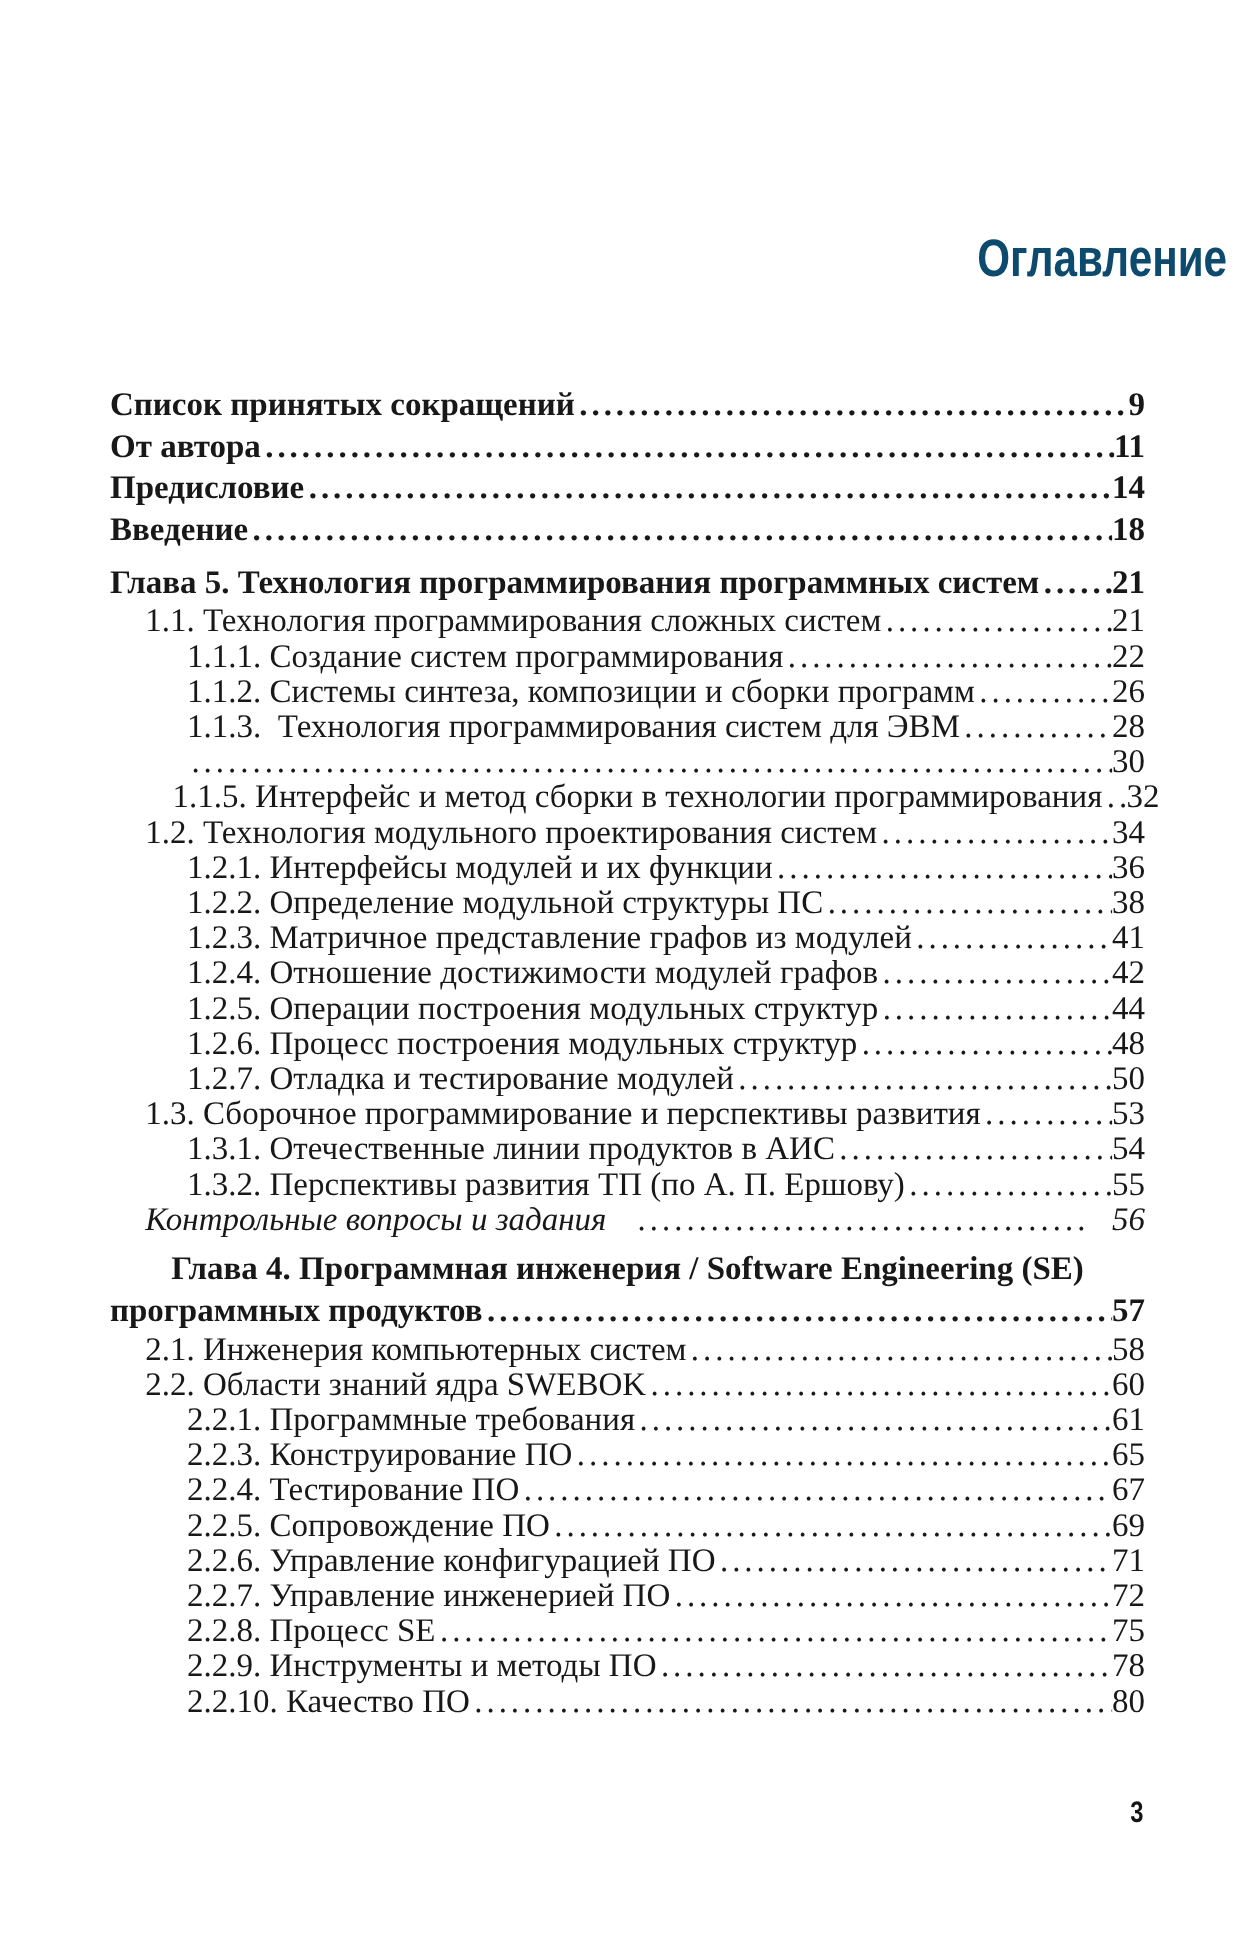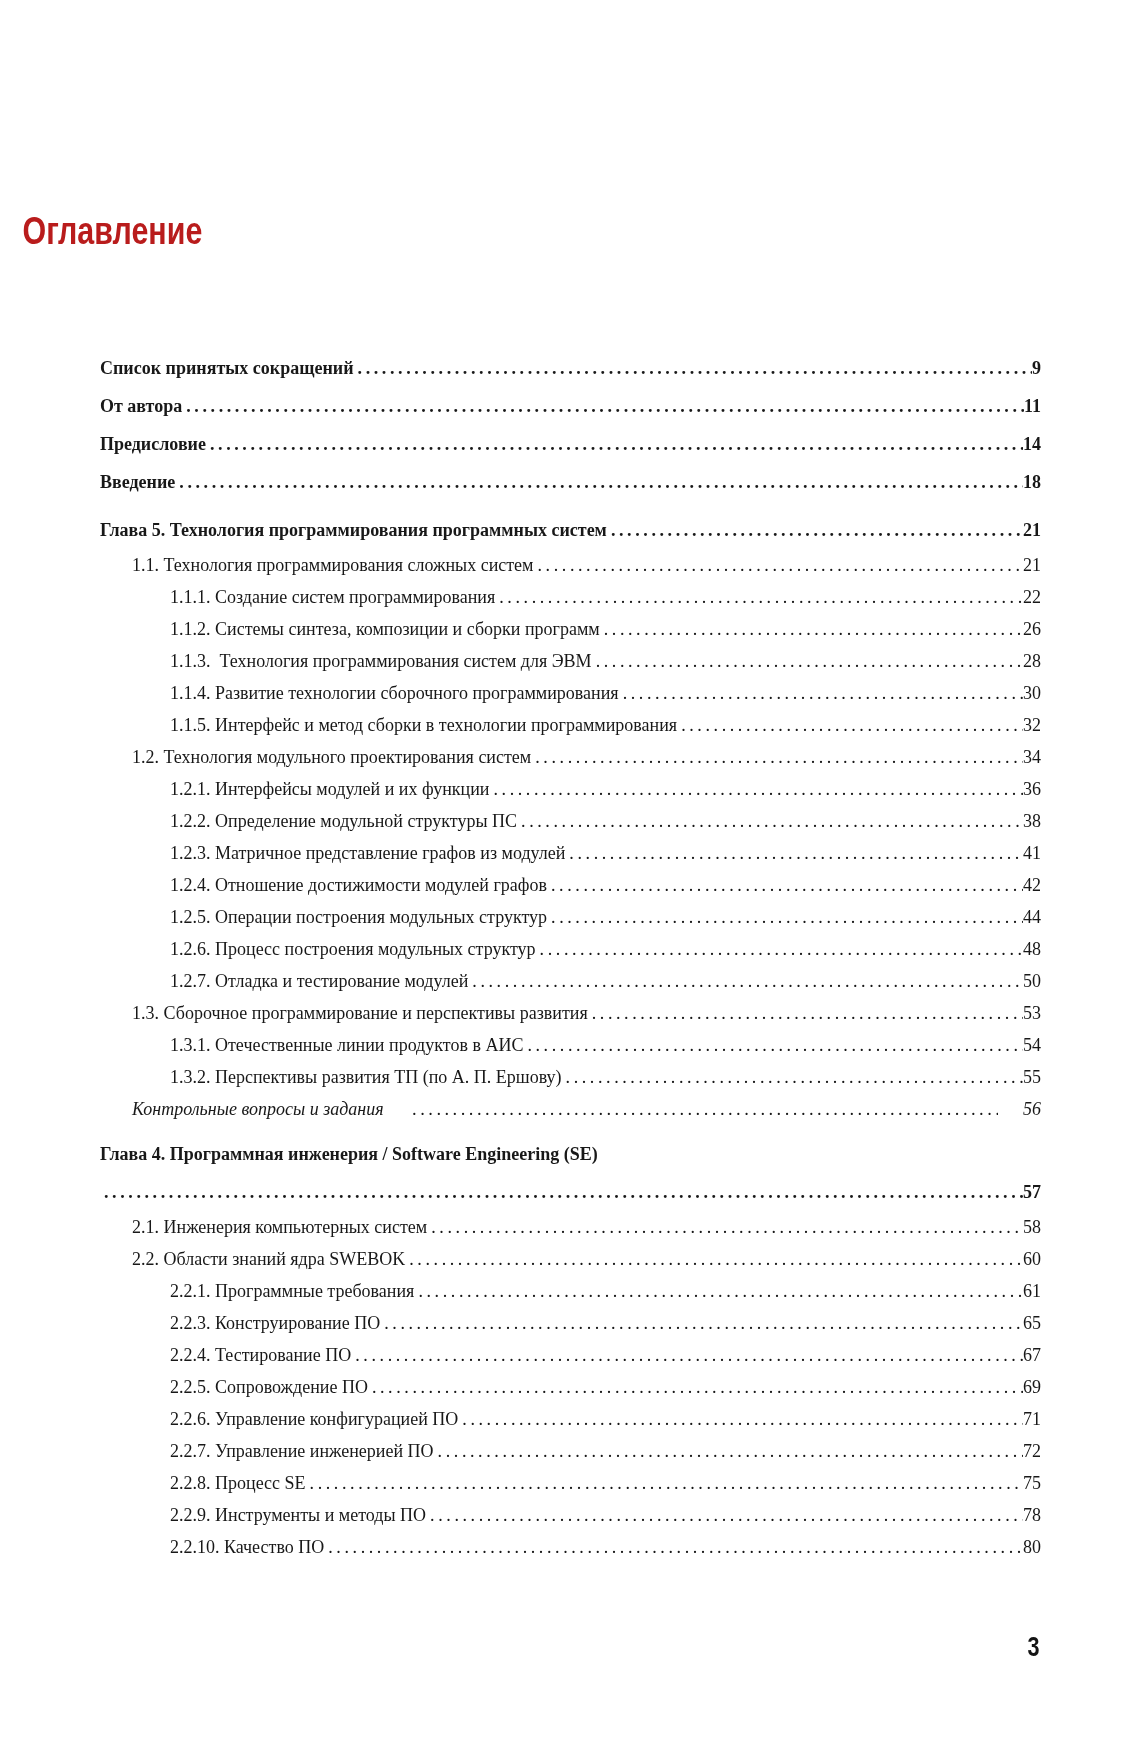--- a/index.html
+++ b/index.html
@@ -10,44 +10,45 @@
     position: relative;
     overflow: hidden;
     font-family: "Liberation Serif", "DejaVu Serif", serif;
     color: #181818;
   }
   .title {
     position: absolute;
     top: 212px;
     left: 0;
     width: 100%;
-    text-align: left;
+    text-align: right;
     margin: 0;
     font-family: "Liberation Sans", "DejaVu Sans", sans-serif;
     font-weight: bold;
-    font-size: 38px;
+    font-size: 48px;
     line-height: 1;
-    color: #b91c1c;
+    color: #0c4a6e;
   }
   .cond {
     display: inline-block;
     transform: scaleX(0.8);
     transform-origin: center;
   }
   .toc {
     position: absolute;
     top: 349px;
     left: 100px;
     width: 941px;
   }
   .row {
     display: flex;
     align-items: baseline;
-    font-size: 18px;
+    font-size: 30px;
     line-height: 32px;
+    justify-content: center;
   }
   .lvl-0 { line-height: 38px; }
   .lvl-1 { margin-left: 32px; }
   .lvl-2 { margin-left: 70px; }
   .bold { font-weight: bold; }
   .italic { font-style: italic; gap: 25px; }
   .gap { margin-top: 10px; }
   .lbl { white-space: nowrap; }
   .dots {
     flex: 1 1 auto;
@@ -121,21 +122,20 @@
         <span class="lbl">1.1.2. Системы синтеза, композиции и сборки программ</span>
         <span class="dots"></span>
         <span class="pg">26</span>
       </div>
       <div class="row lvl-2">
         <span class="lbl">1.1.3.&nbsp; Технология программирования систем для ЭВМ</span>
         <span class="dots"></span>
         <span class="pg">28</span>
       </div>
       <div class="row lvl-2">
-        <span class="lbl">1.1.4. Развитие технологии сборочного программирования</span>
         <span class="dots"></span>
         <span class="pg">30</span>
       </div>
       <div class="row lvl-2">
         <span class="lbl">1.1.5. Интерфейс и метод сборки в технологии программирования</span>
         <span class="dots"></span>
         <span class="pg">32</span>
       </div>
       <div class="row lvl-1">
         <span class="lbl">1.2. Технология модульного проектирования систем</span>
@@ -194,20 +194,21 @@
       </div>
       <div class="row lvl-1 italic">
         <span class="lbl">Контрольные вопросы и задания</span>
         <span class="dots"></span>
         <span class="pg">56</span>
       </div>
       <div class="row lvl-0 bold gap">
         <span class="lbl">Глава 4. Программная инженерия / Software Engineering (SE)</span>
       </div>
       <div class="row lvl-0 bold">
+        <span class="lbl">программных продуктов</span>
         <span class="dots"></span>
         <span class="pg">57</span>
       </div>
       <div class="row lvl-1">
         <span class="lbl">2.1. Инженерия компьютерных систем</span>
         <span class="dots"></span>
         <span class="pg">58</span>
       </div>
       <div class="row lvl-1">
         <span class="lbl">2.2. Области знаний ядра SWEBOK</span>

